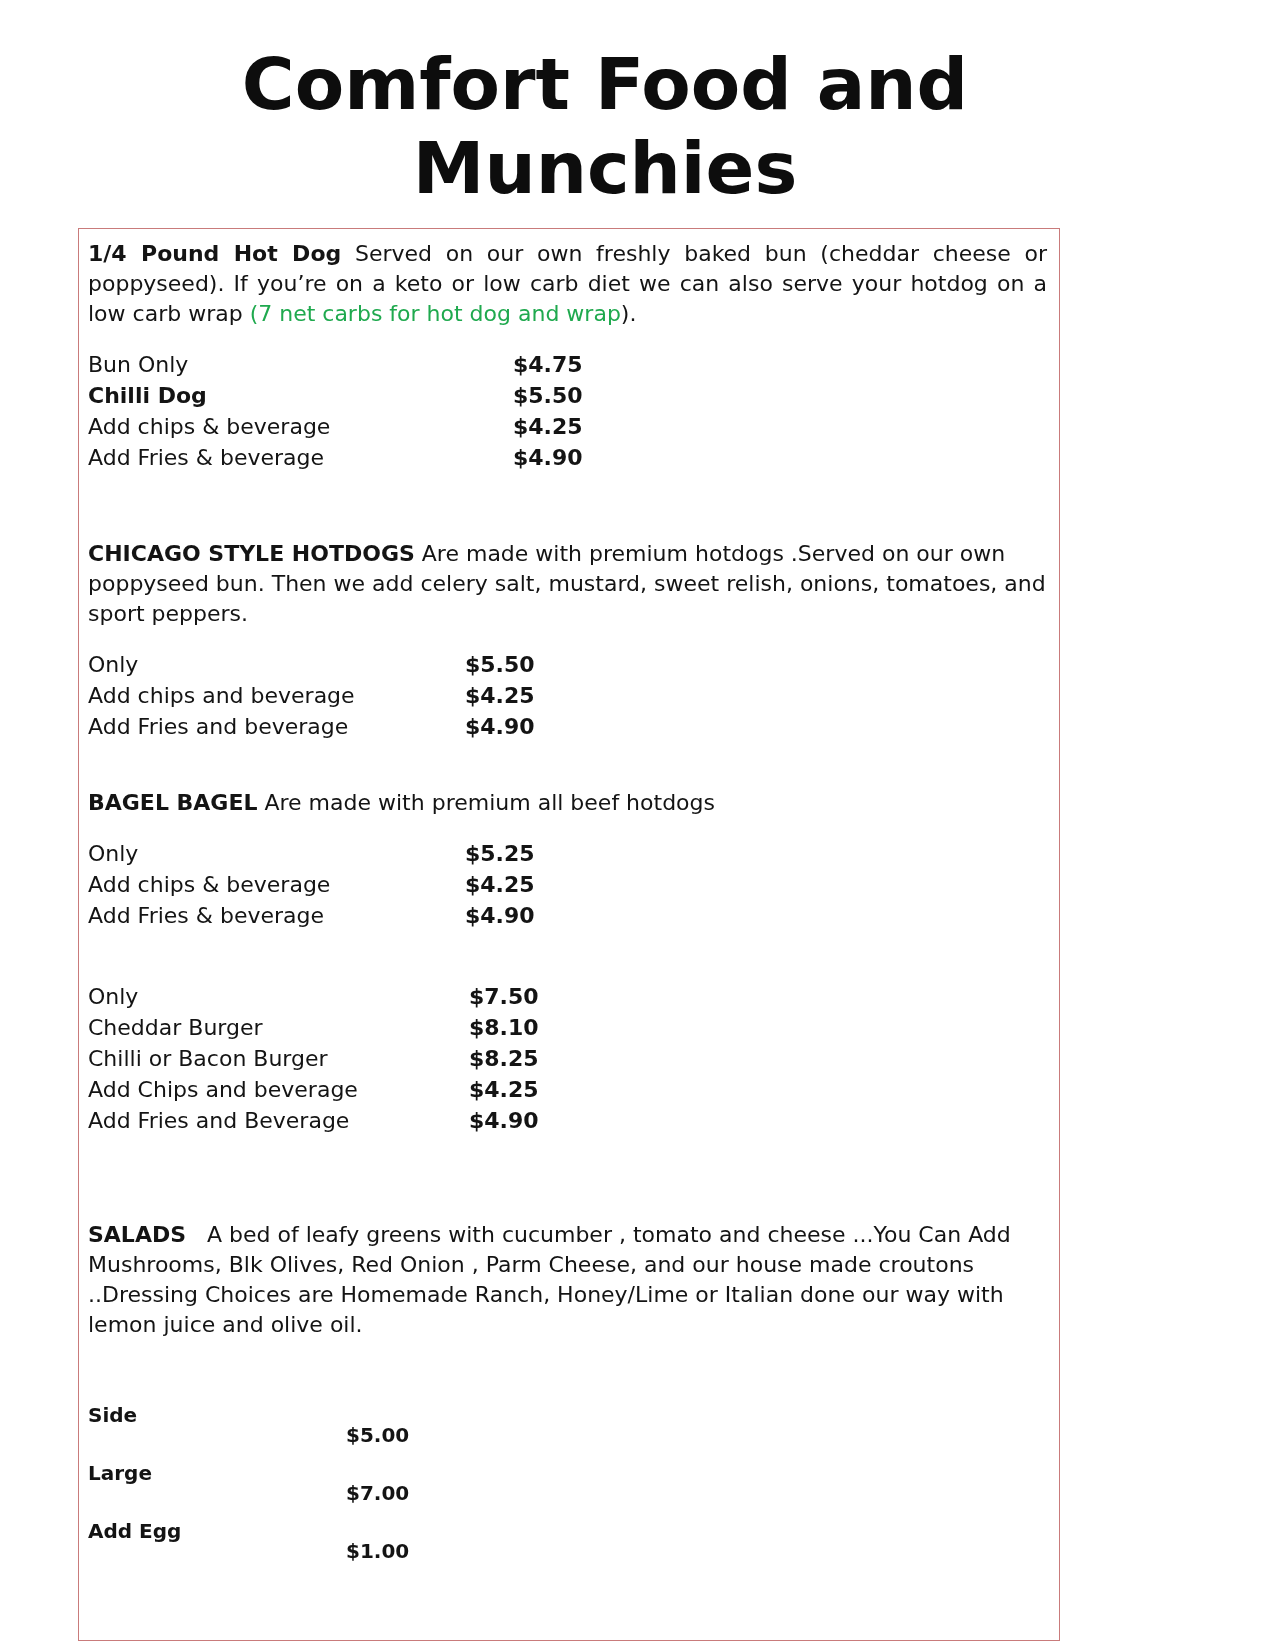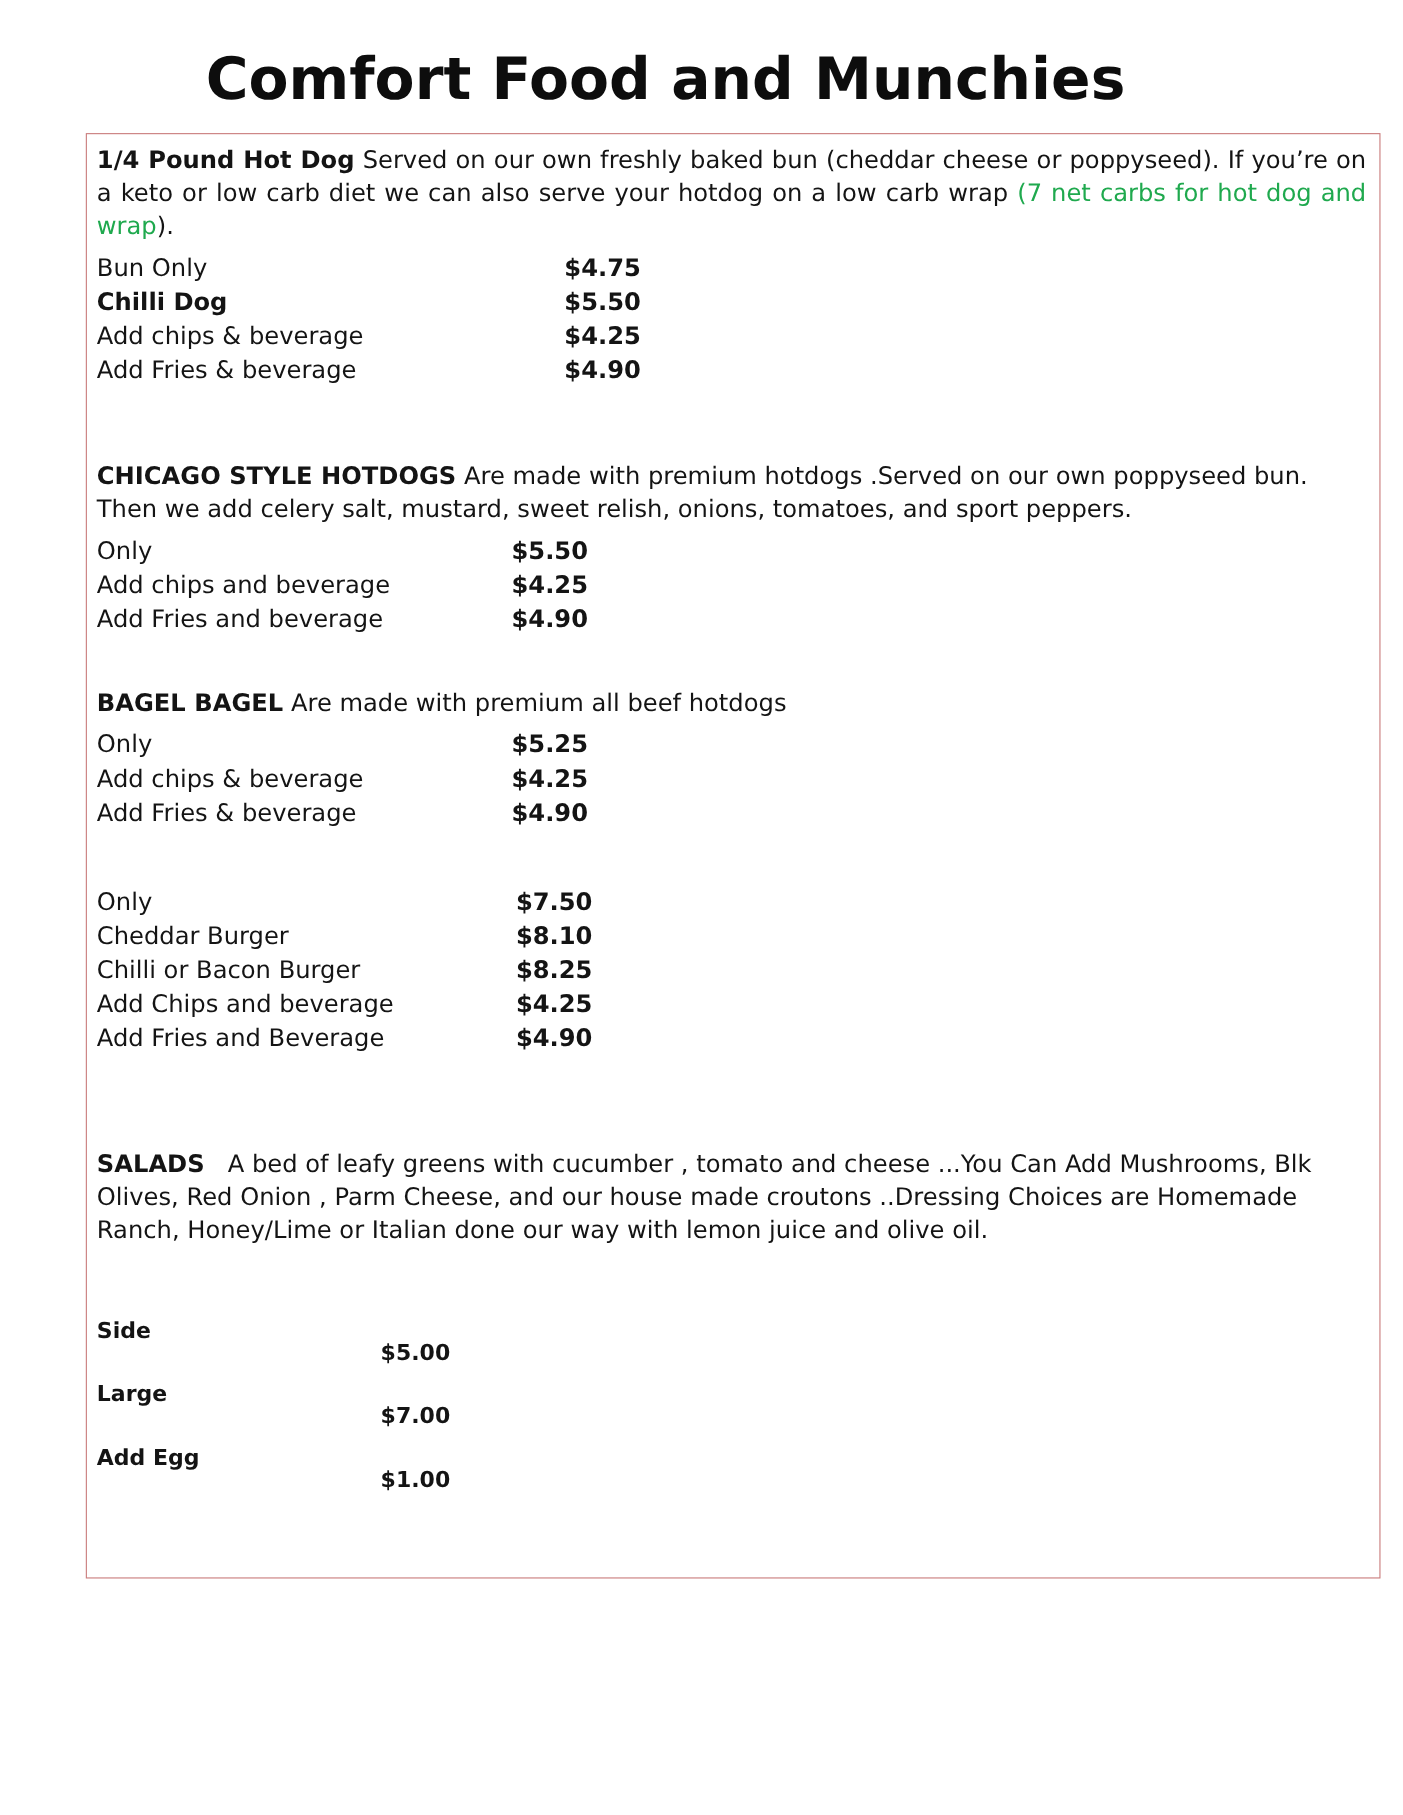--- a/index.html
+++ b/index.html
@@ -8,46 +8,46 @@
     background: #ffffff;
     font-family: "DejaVu Sans", sans-serif;
     color: #141414;
   }
   .page { width: 1275px; min-height: 1650px; padding-top: 42px; }
 
   .page-title {
     width: 1054px;
     margin: 0 0 18px 78px;
     text-align: center;
-    font-size: 53px;
+    font-size: 72px;
     font-weight: 800;
     letter-spacing: 0px;
     color: #0d0d0d;
     font-family: "DejaVu Sans", sans-serif;
   }
 
   .menu-box {
     margin-left: 78px;
-    width: 1177px;
+    width: 982px;
     border: 1px solid #c97b7b;
     padding: 10px 12px 70px 9px;
   }
 
   .section { font-size: 22px; line-height: 30px; }
   .sec2 { margin-top: 66px; }
   .sec3 { margin-top: 46px; }
   .sec4 { margin-top: 50px; }
   .sec5 { margin-top: 84px; }
 
   .desc { color: #141414; }
   .desc.justify { text-align: justify; }
   .heading { font-weight: 700; }
   .green { color: #1fa94e; }
 
-  .items { margin-top: 7px; }
+  .items { margin-top: 20px; }
   .item { display: flex; line-height: 31px; }
   .item .label { width: var(--lw, 380px); }
   .item .price { font-weight: 600; }
   .item .label.bold { font-weight: 700; }
 
   .salad-items { margin-top: 56px; }
   .salad-items .item { line-height: 38px; font-size: 20px; }
   .salad-items .label { font-weight: 700; }
   .salad-items .price { font-weight: 700; margin-top: 20px; }
 </style>

